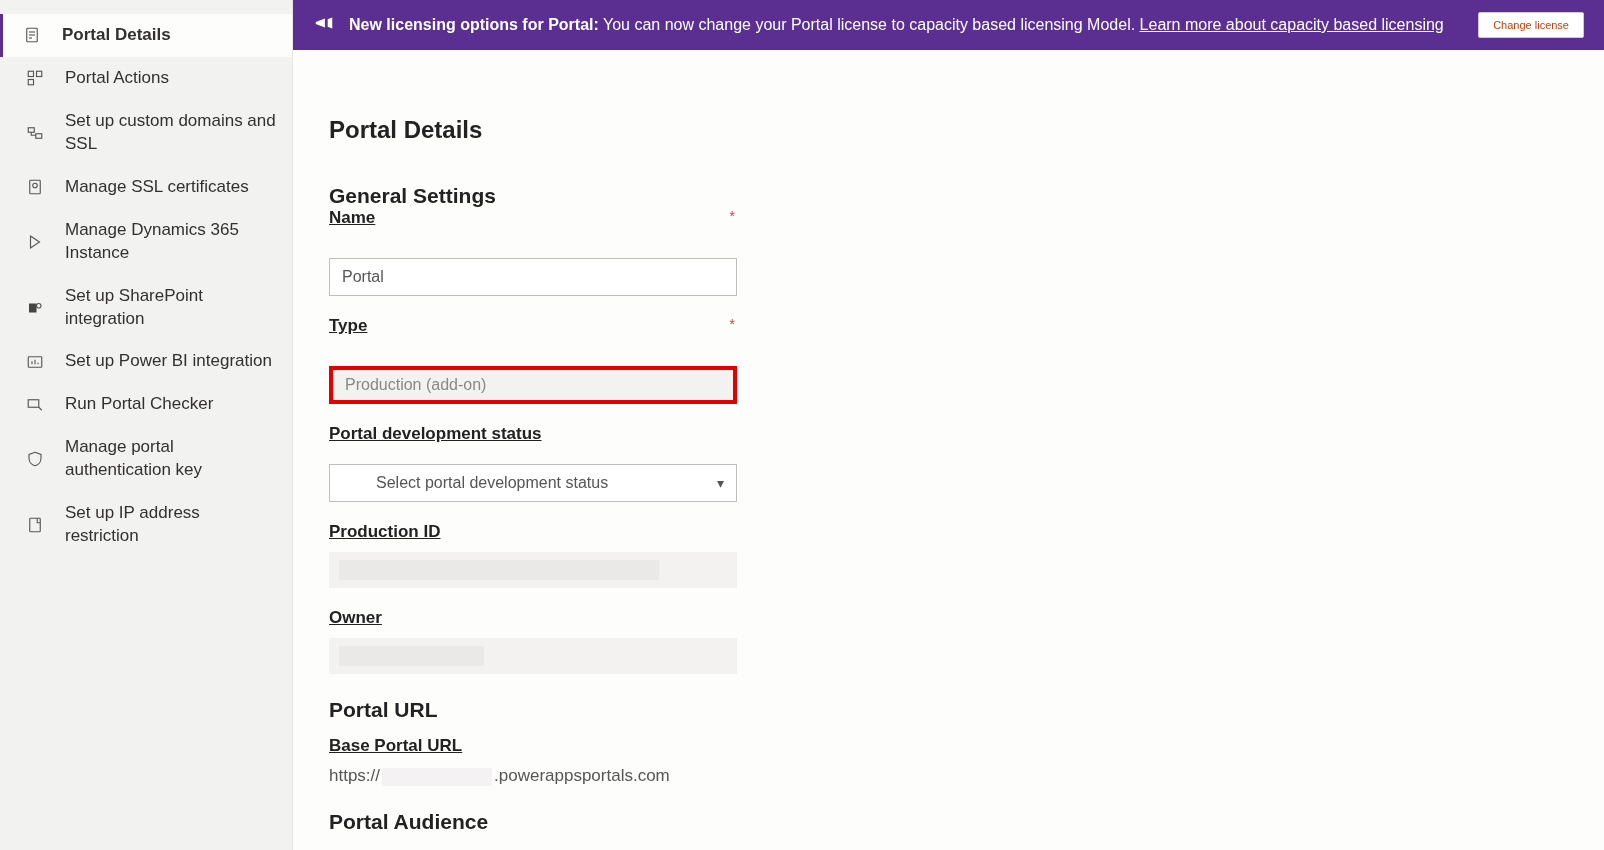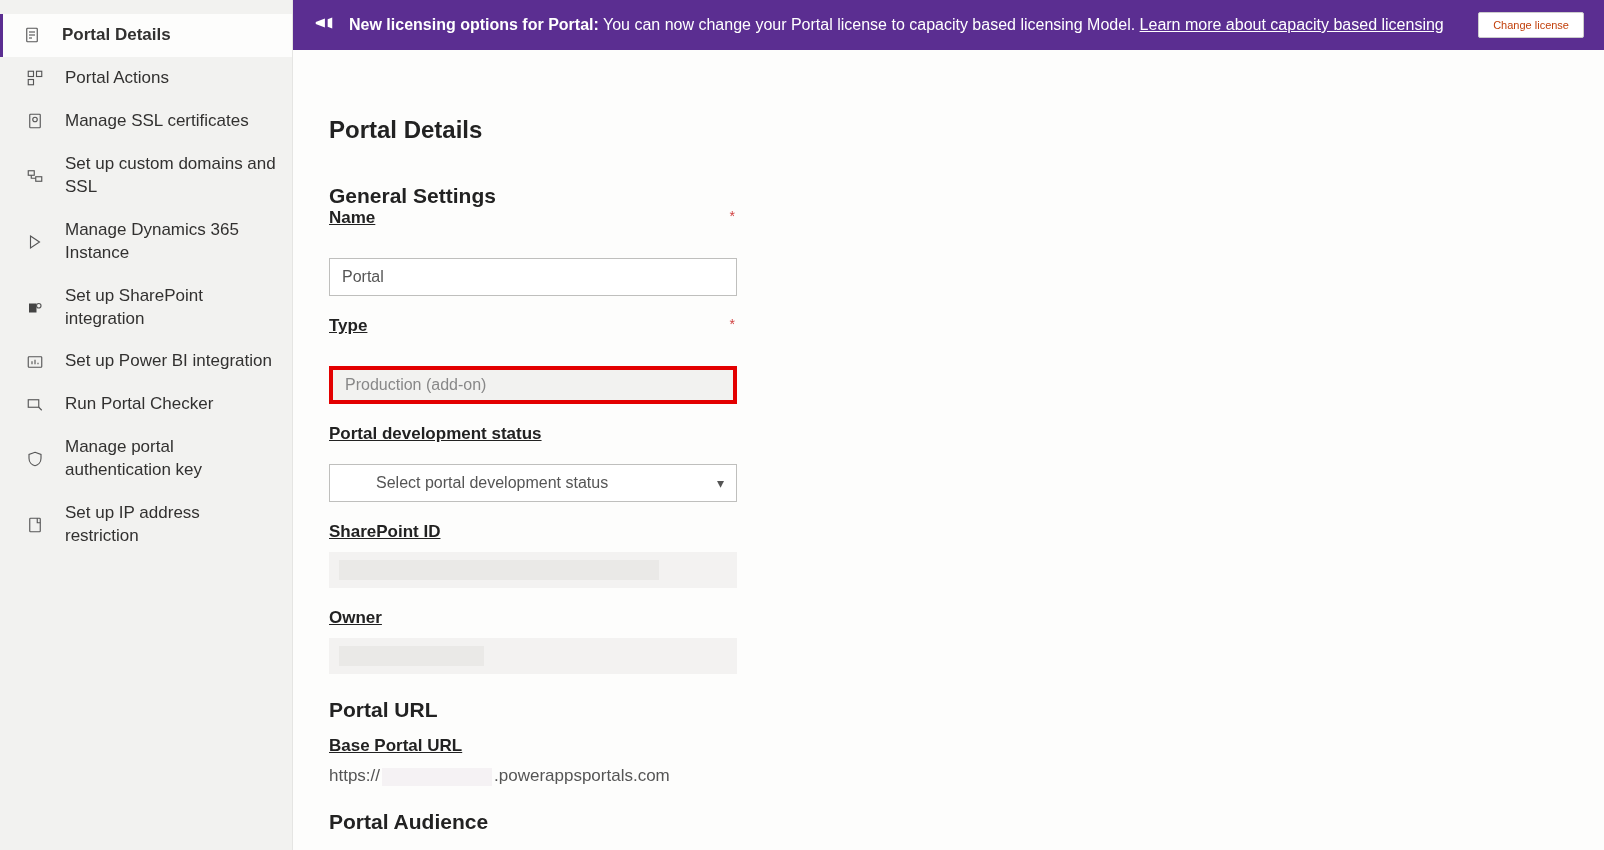--- a/index.html
+++ b/index.html
@@ -60,35 +60,35 @@
             <rect x="3" y="3" width="7" height="7"></rect>
             <rect x="14" y="3" width="7" height="7"></rect>
             <rect x="3" y="14" width="7" height="7"></rect>
           </svg>
         </span>
       <span class="label">Portal Actions</span>
     </div>
     <div class="sidebar-item">
       <span class="icon">
           <svg viewBox="0 0 24 24">
-            <rect x="5" y="3" width="14" height="18" rx="1"></rect>
-            <circle cx="12" cy="10" r="3"></circle>
-          </svg>
-        </span>
-      <span class="label">Manage SSL certificates</span>
-    </div>
-    <div class="sidebar-item">
-      <span class="icon">
-          <svg viewBox="0 0 24 24">
             <rect x="3" y="5" width="8" height="6"></rect>
             <rect x="13" y="13" width="8" height="6"></rect>
             <path d="M7 11v4h6"></path>
           </svg>
         </span>
       <span class="label">Set up custom domains and SSL</span>
+    </div>
+    <div class="sidebar-item">
+      <span class="icon">
+          <svg viewBox="0 0 24 24">
+            <rect x="5" y="3" width="14" height="18" rx="1"></rect>
+            <circle cx="12" cy="10" r="3"></circle>
+          </svg>
+        </span>
+      <span class="label">Manage SSL certificates</span>
     </div>
     <div class="sidebar-item">
       <span class="icon">
           <svg viewBox="0 0 24 24">
             <path d="M6 4l12 8-12 8z"></path>
           </svg>
         </span>
       <span class="label">Manage Dynamics 365 Instance</span>
     </div>
     <div class="sidebar-item">
@@ -178,21 +178,21 @@
       </div>
 
       <div class="form-row">
         <span class="form-label">Portal development status</span>
         <div class="input-box select-box">
             <span>Select portal development status</span>
           </div>
       </div>
 
       <div class="form-row">
-        <span class="form-label">SharePoint ID</span>
+        <span class="form-label">Production ID</span>
         <div class="redacted-wide">
             <div class="redacted-bar" style="width:320px"></div>
           </div>
       </div>
 
       <div class="form-row">
         <span class="form-label">Owner</span>
         <div class="redacted-wide">
             <div class="redacted-bar" style="width:145px"></div>
           </div>

